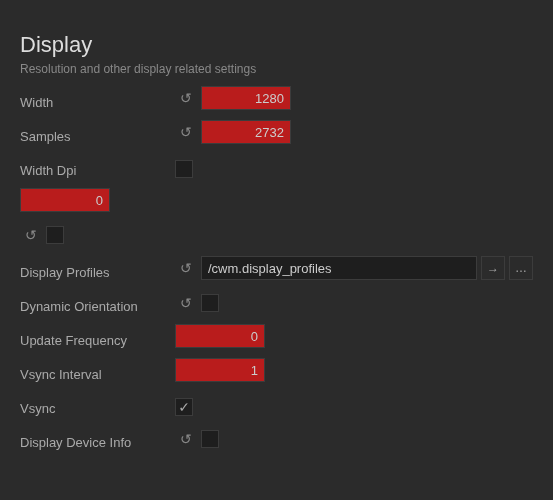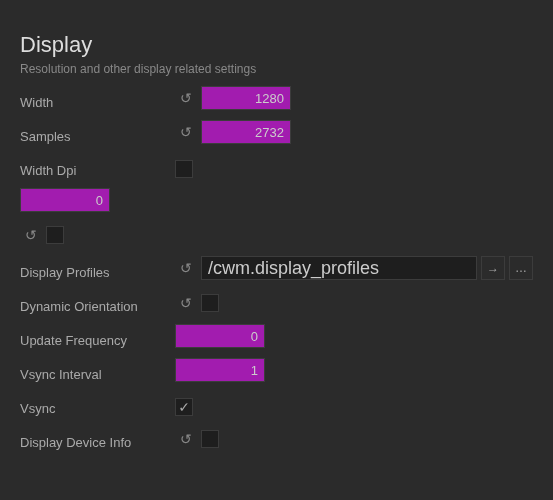--- a/index.html
+++ b/index.html
@@ -42,21 +42,21 @@
       height: 22px;
       display: flex;
       align-items: center;
       justify-content: center;
       border-radius: 3px;
       font-size: 14px;
       flex-shrink: 0;
     }
 
     .number-input {
-      background-color: #a21caf;
+      background-color: #b91c1c;
       border: 1px solid #3c3c3c;
       color: #cccccc;
       padding: 3px 6px;
       width: 90px;
       text-align: right;
       font-size: 13px;
       height: 24px;
       outline: none;
     }
 
@@ -76,21 +76,21 @@
       justify-content: center;
       cursor: pointer;
       flex-shrink: 0;
     }
 
     .text-input-wide {
       background-color: #1e1e1e;
       border: 1px solid #3c3c3c;
       color: #cccccc;
       padding: 3px 6px;
-      font-size: 18px;
+      font-size: 13px;
       height: 24px;
       outline: none;
       flex: 1;
     }
 
     .icon-btn {
       background-color: #2b2b2b;
       border: 1px solid #3c3c3c;
       color: #aaaaaa;
       cursor: pointer;

